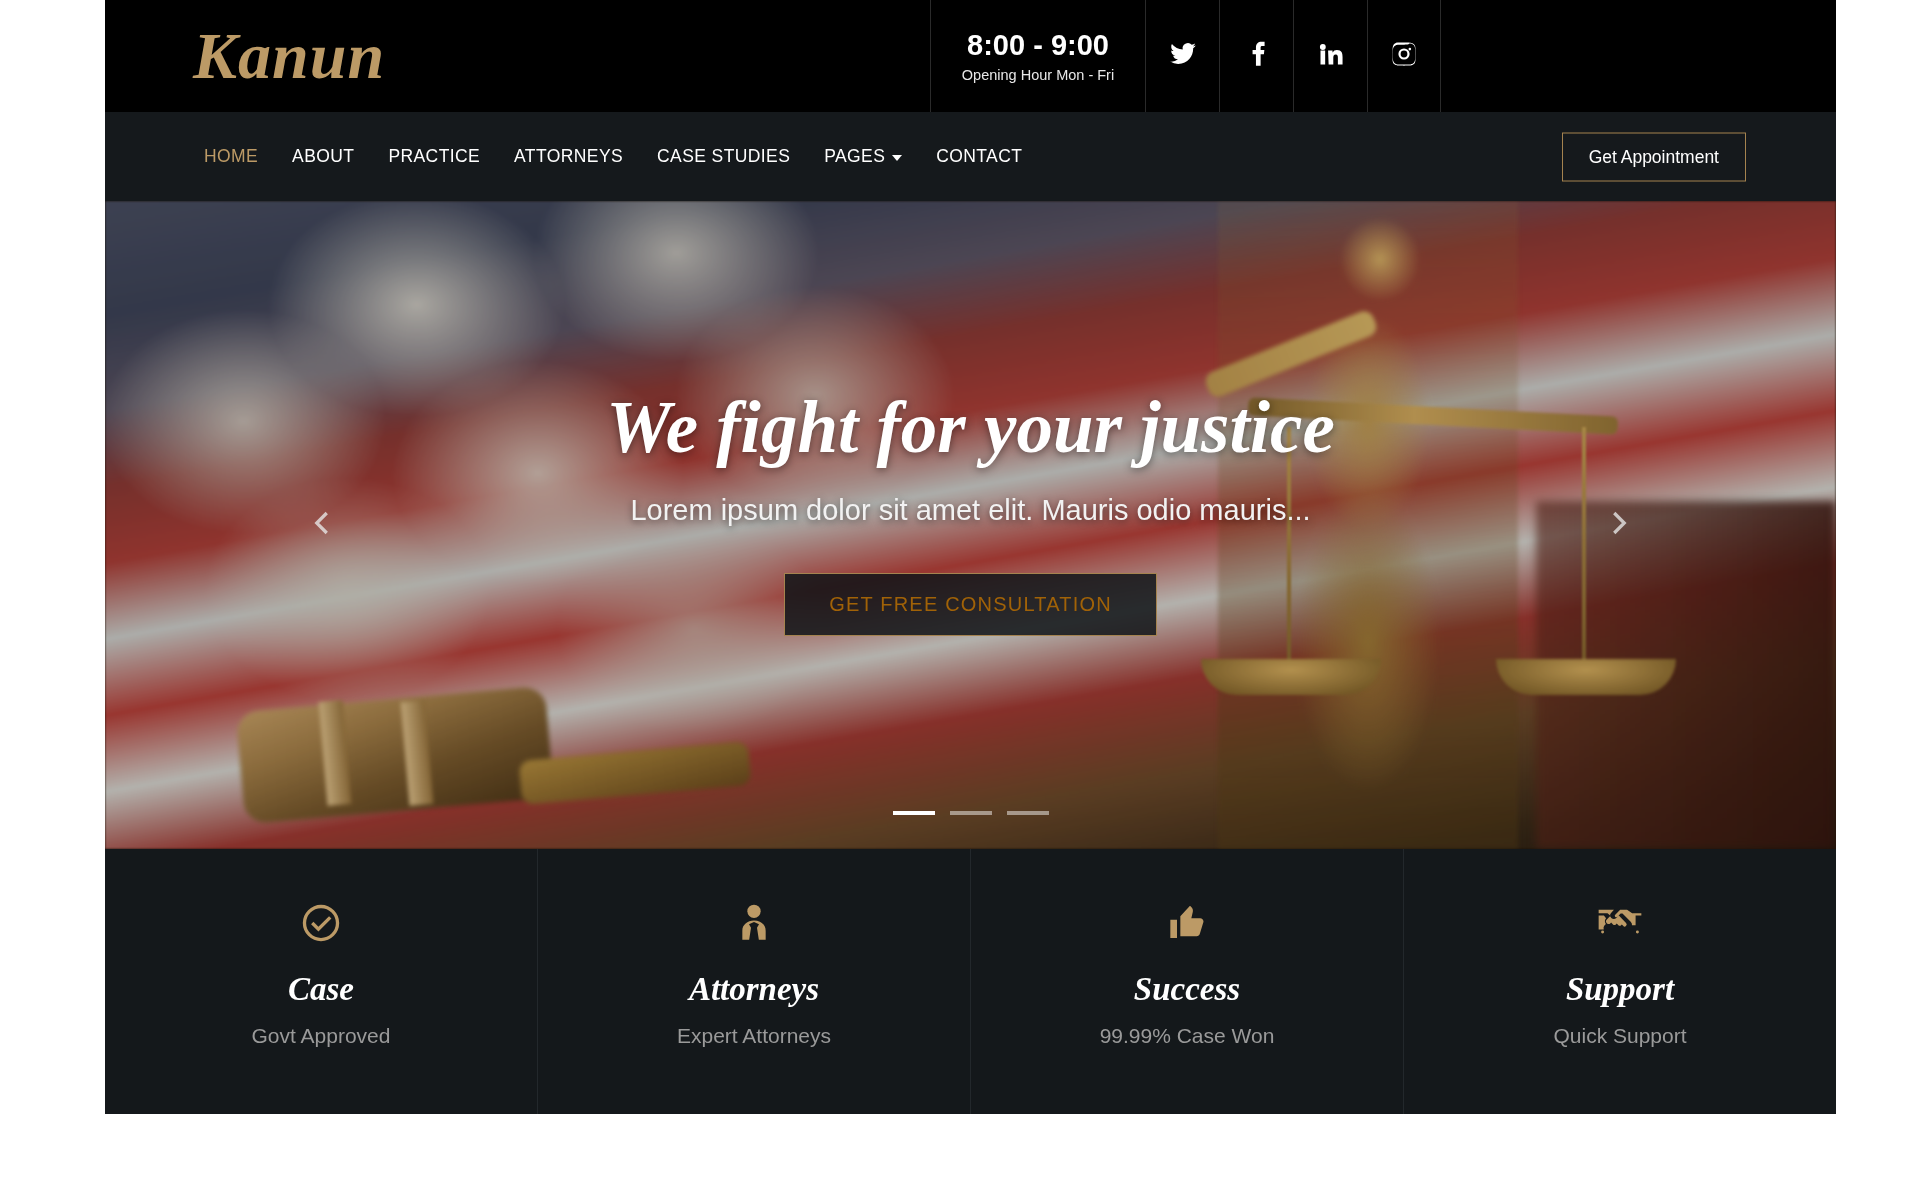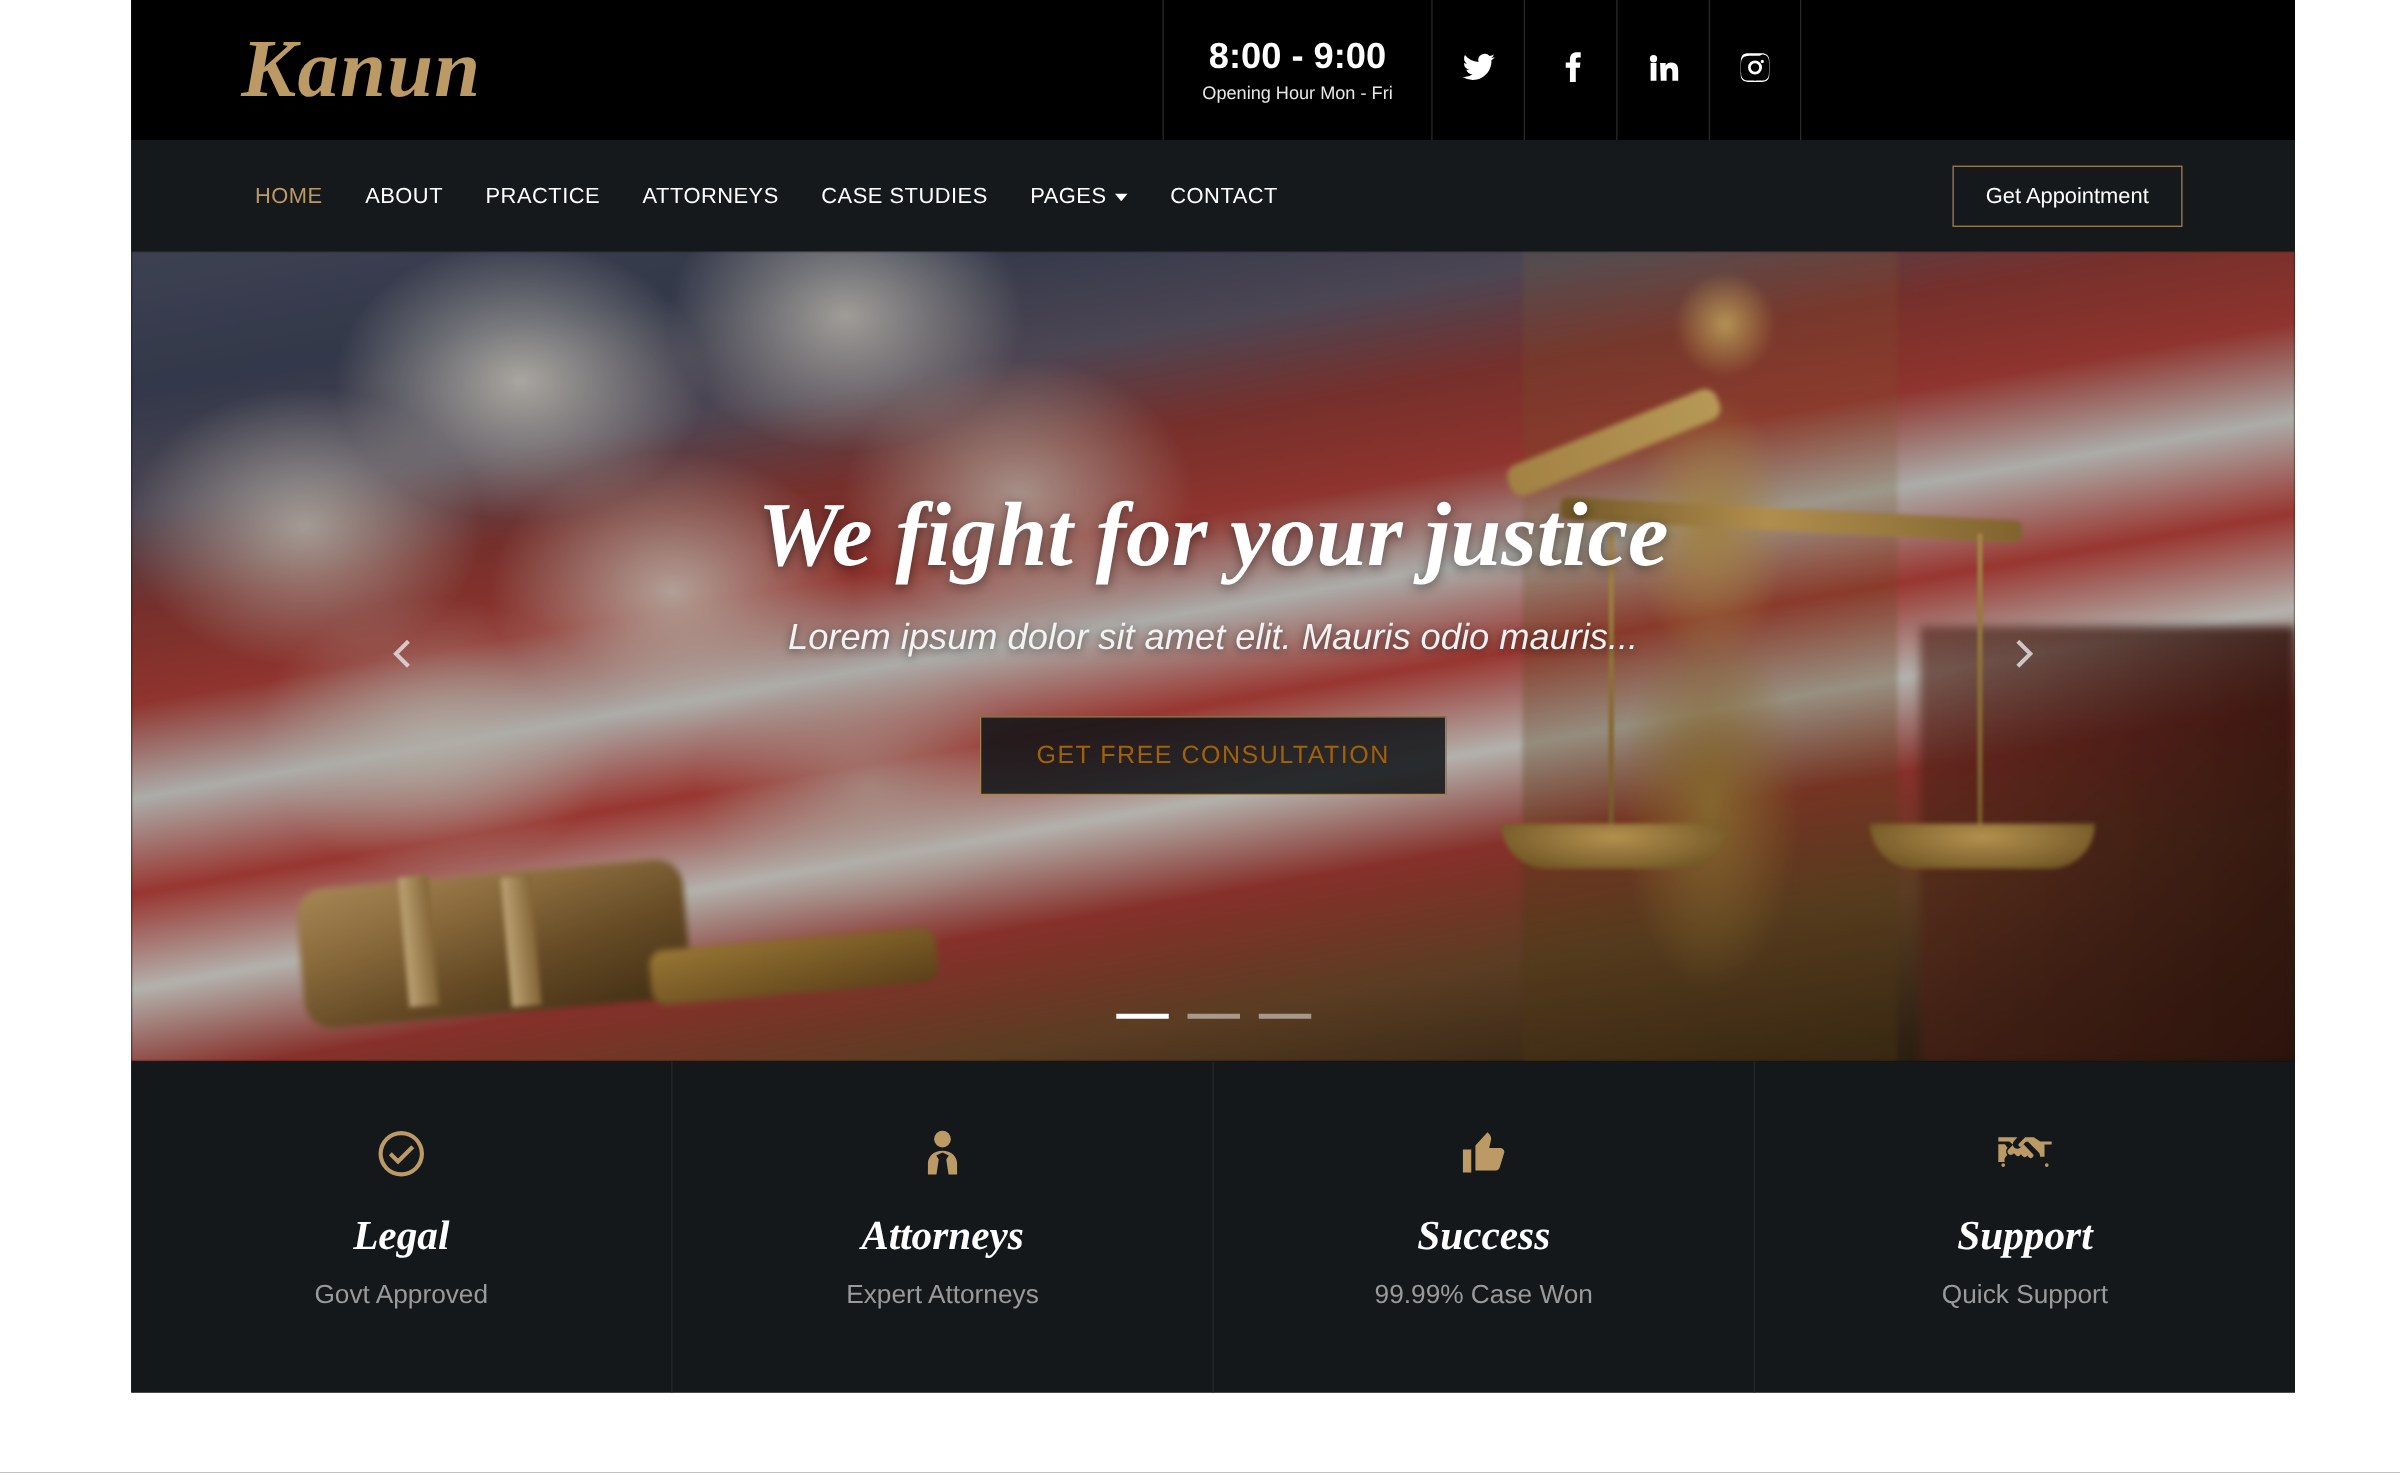--- a/index.html
+++ b/index.html
@@ -248,21 +248,20 @@
     color:#ffffff;
     line-height:1.08;
     text-shadow:0 2px 9px rgba(0,0,0,.45);
   }
   .hero-sub {
     margin-top:26px;
     font-size:29px;
     color:#f2f2f2;
     font-weight:400;
     text-shadow:0 2px 7px rgba(0,0,0,.5);
-    font-style:italic;
   }
   .hero-cta {
     margin:46px auto 0;
     display:inline-block;
     border:1px solid #a5834f;
     background:rgba(17,21,25,.86);
     color:#a16207;
     font-size:20px;
     letter-spacing:1.2px;
     padding:19px 44px;
@@ -445,21 +444,21 @@
     </div>
   </div>
 
   <div class="features">
     <div class="feature">
       <div class="feature-icon">
         <svg width="42" height="42" viewBox="0 0 24 24">
             <path d="M12 1.6A10.4 10.4 0 1 0 22.4 12 10.41 10.41 0 0 0 12 1.6zm0 1.9a8.5 8.5 0 1 1-8.5 8.5A8.51 8.51 0 0 1 12 3.5zm4.6 4.62-6.07 6.07-2.86-2.86-1.34 1.35 4.2 4.2 7.42-7.41z"></path>
           </svg>
       </div>
-      <div class="feature-title">Legal</div>
+      <div class="feature-title">Case</div>
       <div class="feature-desc">Govt Approved</div>
     </div>
 
     <div class="feature">
       <div class="feature-icon">
         <svg width="40" height="42" viewBox="0 0 24 24">
             <circle cx="12" cy="5" r="4"></circle>
             <path d="M12 10.5c-4 0-7 2.6-7 6.1V22h4.1l1.1-7.2-1.2-2 3-1.4 3 1.4-1.2 2L14.9 22H19v-5.4c0-3.5-3-6.1-7-6.1z"></path>
           </svg>
       </div>

